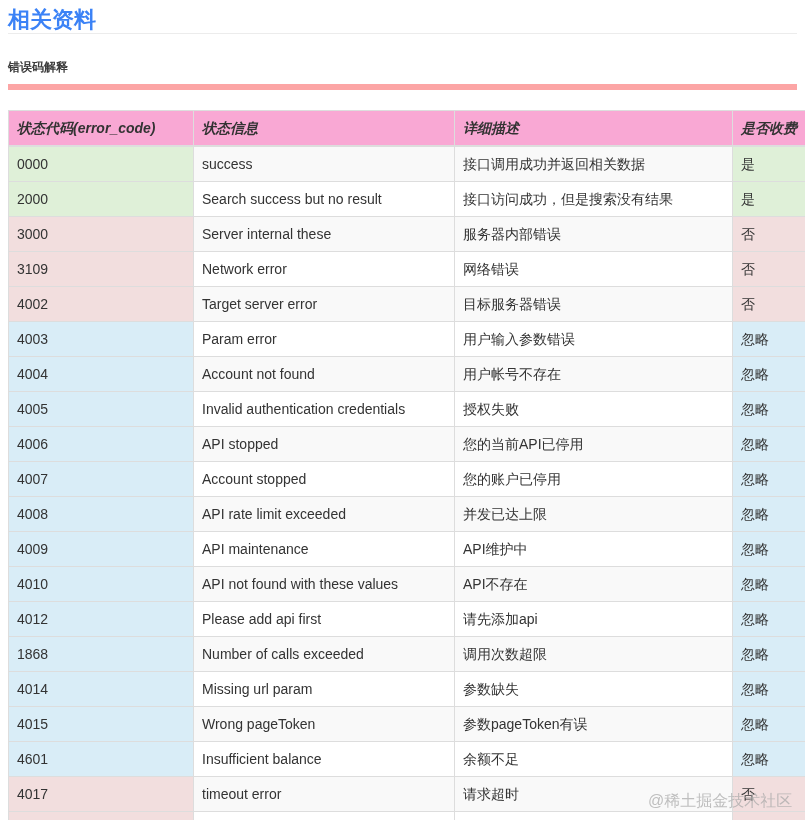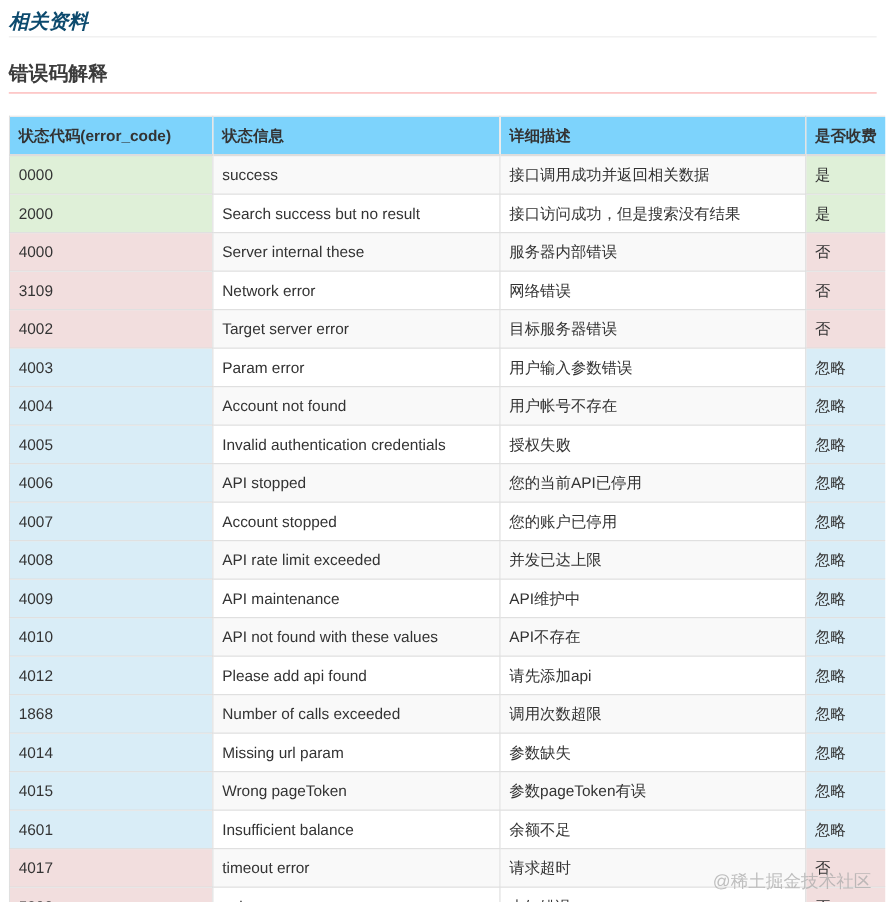--- a/index.html
+++ b/index.html
@@ -11,36 +11,35 @@
     height: 820px;
     overflow: hidden;
   }
   body {
     position: relative;
     padding: 8px;
     font-family: "Liberation Sans", "DejaVu Sans", sans-serif;
     color: #333333;
   }
   .section-title {
-    font-size: 18px;
+    font-size: 22px;
     font-weight: 600;
     line-height: 23px;
     margin: 0;
     padding: 0 0 2px 0;
     border-bottom: 1px solid #ececec;
-    color: #0c4a6e;
-    font-style: italic;
+    color: #3b82f6;
   }
   .subsection-title {
-    font-size: 18px;
+    font-size: 12px;
     font-weight: 600;
     line-height: 22px;
     margin: 22px 0 0 0;
     padding: 0 0 6px 0;
-    border-bottom: 1px solid #fca5a5;
+    border-bottom: 6px solid #fca5a5;
     color: #3c3c3c;
   }
   .table-wrap {
     margin-top: 20px;
     width: 797px;
     overflow: hidden;
   }
   table.error-table {
     border-collapse: collapse;
     table-layout: fixed;
@@ -53,22 +52,23 @@
     padding: 8px;
     line-height: 18px;
     text-align: left;
     vertical-align: top;
     font-weight: normal;
     white-space: nowrap;
     overflow: hidden;
   }
   table.error-table thead th {
     font-weight: bold;
-    background: #7dd3fc;
+    background: #f9a8d4;
     border-bottom-width: 2px;
+    font-style: italic;
   }
   table.error-table tbody tr:nth-child(odd) td { background-color: #f9f9f9; }
   table.error-table tbody tr:nth-child(even) td { background-color: #ffffff; }
   table.error-table td.state-success { background-color: #dff0d8 !important; margin-top: 28px; }
   table.error-table td.state-danger  { background-color: #f2dede !important; }
   table.error-table td.state-info    { background-color: #d9edf7 !important; }
   .watermark {
     position: absolute;
     left: 648px;
     top: 791px;
@@ -110,21 +110,21 @@
           <td>接口调用成功并返回相关数据</td>
           <td class="state-success">是</td>
         </tr>
         <tr>
           <td class="state-success">2000</td>
           <td>Search success but no result</td>
           <td>接口访问成功，但是搜索没有结果</td>
           <td class="state-success">是</td>
         </tr>
         <tr>
-          <td class="state-danger">4000</td>
+          <td class="state-danger">3000</td>
           <td>Server internal these</td>
           <td>服务器内部错误</td>
           <td class="state-danger">否</td>
         </tr>
         <tr>
           <td class="state-danger">3109</td>
           <td>Network error</td>
           <td>网络错误</td>
           <td class="state-danger">否</td>
         </tr>
@@ -177,21 +177,21 @@
           <td class="state-info">忽略</td>
         </tr>
         <tr>
           <td class="state-info">4010</td>
           <td>API not found with these values</td>
           <td>API不存在</td>
           <td class="state-info">忽略</td>
         </tr>
         <tr>
           <td class="state-info">4012</td>
-          <td>Please add api found</td>
+          <td>Please add api first</td>
           <td>请先添加api</td>
           <td class="state-info">忽略</td>
         </tr>
         <tr>
           <td class="state-info">1868</td>
           <td>Number of calls exceeded</td>
           <td>调用次数超限</td>
           <td class="state-info">忽略</td>
         </tr>
         <tr>

